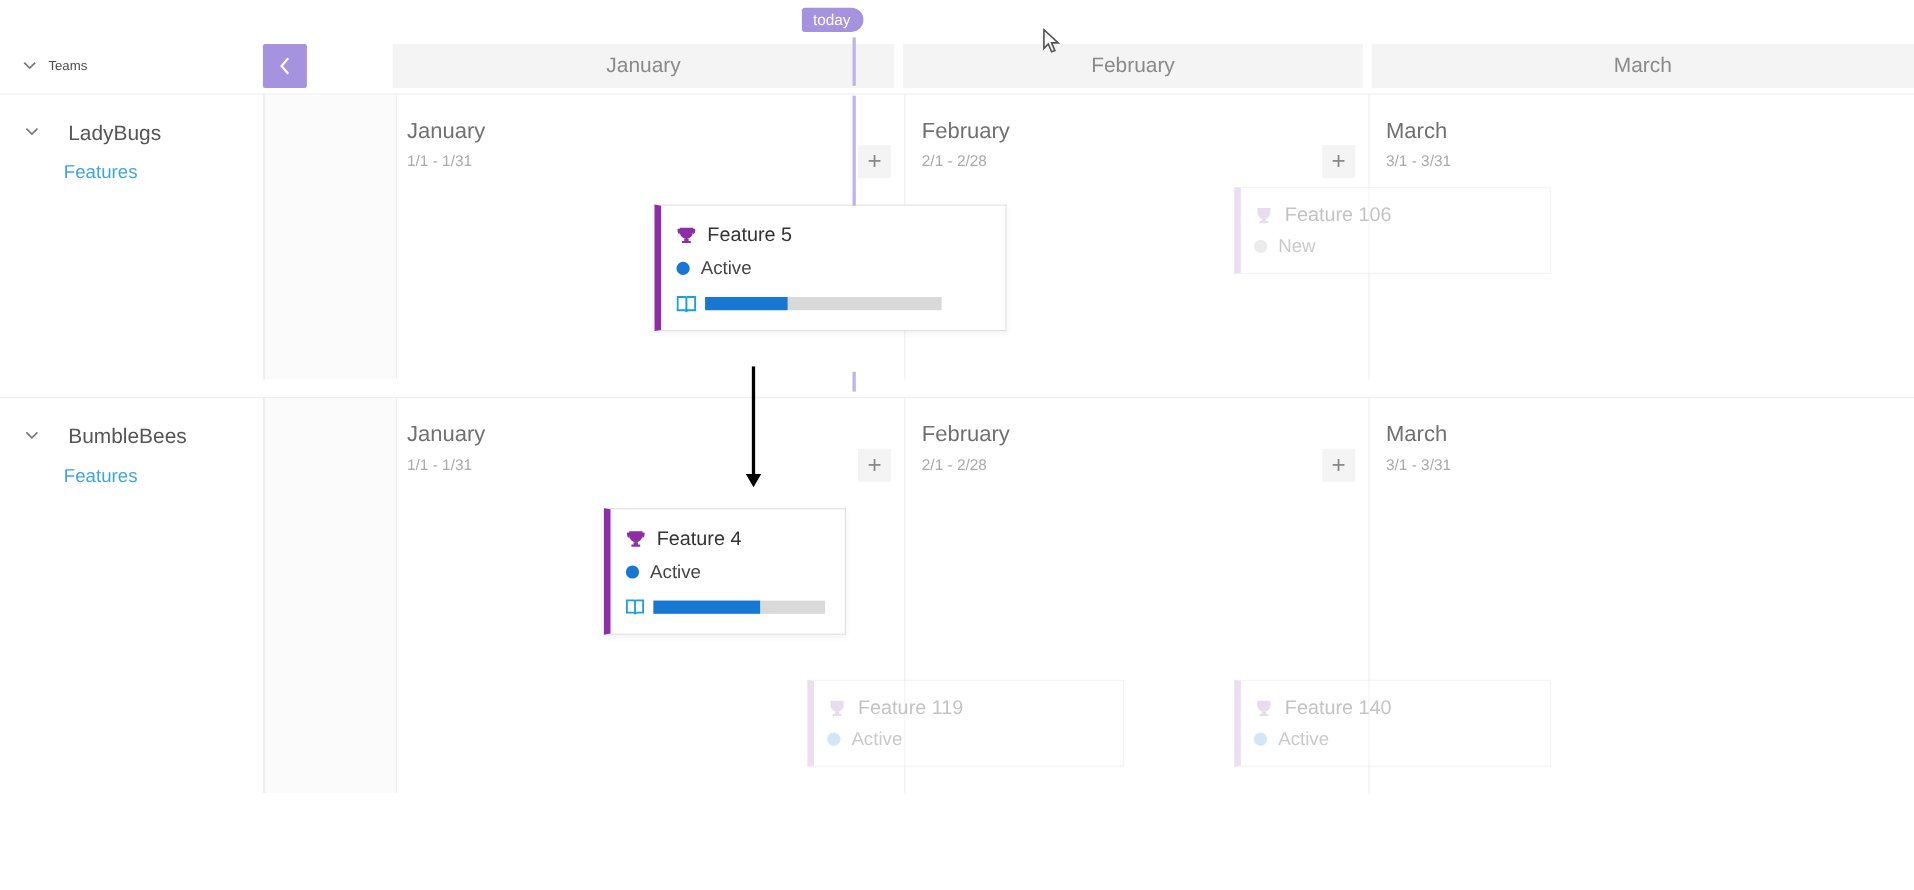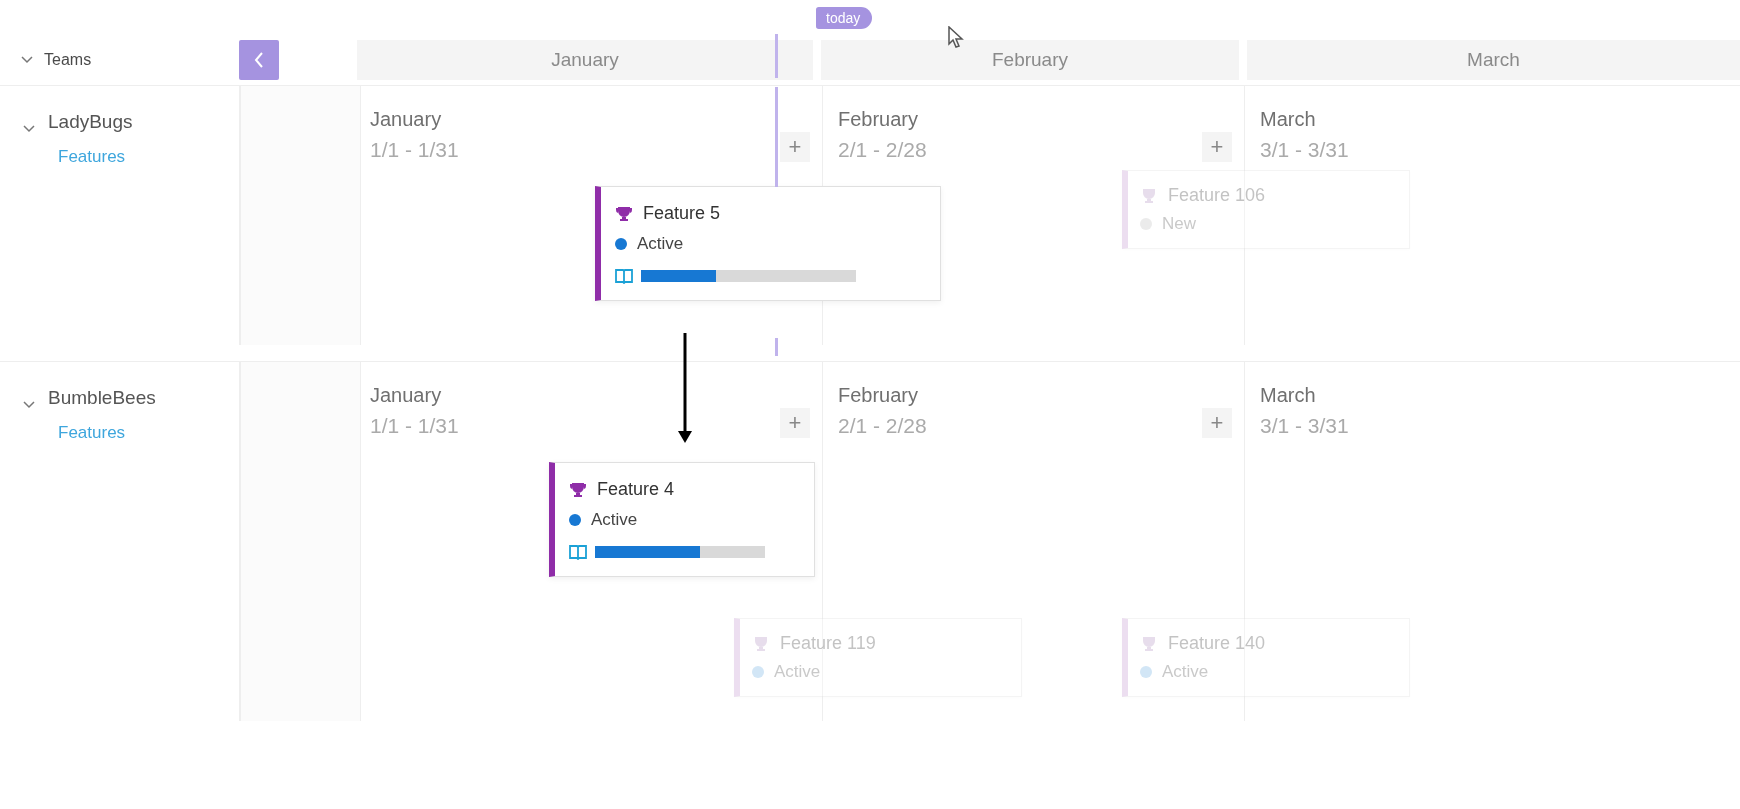--- a/index.html
+++ b/index.html
@@ -7,21 +7,21 @@
     font-family: "Segoe UI", -apple-system, BlinkMacSystemFont, sans-serif;
     background: #ffffff;
     width: 1740px;
     height: 809px;
     overflow: hidden;
     position: relative;
     color: #333;
   }
   .today-marker {
     position: absolute;
-    left: 816px;
+    left: 729px;
     top: 7px;
     z-index: 50;
   }
   .today-pill {
     background: #a593e0;
     color: #fff;
     font-size: 14px;
     padding: 3px 12px 3px 10px;
     border-radius: 3px 12px 12px 3px;
     display: inline-block;
@@ -48,21 +48,21 @@
   }
   .teams-col {
     width: 240px;
     display: flex;
     align-items: center;
     padding-left: 20px;
     gap: 10px;
     background: #fff;
   }
   .chev { width: 14px; height: 14px; }
-  .teams-label { font-size: 16px; color: #4a4a4a; }
+  .teams-label { font-size: 12px; color: #4a4a4a; }
   .scroll-left {
     width: 40px; height: 40px;
     background: #a593e0;
     display: flex; align-items: center; justify-content: center;
     color: #fff;
     border-radius: 2px;
     margin-left: -1px;
   }
   .month-tabs {
     display: flex;
@@ -98,22 +98,22 @@
     position: absolute;
     left: 0; top: 0; bottom: 0;
     width: 240px;
     border-right: 1px solid #eee;
     padding: 25px 0 0 22px;
   }
   .team-name {
     font-size: 19px;
     color: #555;
     display: flex;
-    align-items: flex-end;
-    gap: 12px;
+    align-items: flex-start;
+    gap: 26px;
   }
   .features-link {
     color: #3ea6dd;
     font-size: 17px;
     margin-left: 36px;
     margin-top: 14px;
   }
   .row-body {
     position: absolute;
     left: 240px; right: 0; top: 0; bottom: 0;
@@ -129,21 +129,21 @@
   }
   .month-label {
     position: absolute;
     top: 22px;
     font-size: 20px;
     color: #707070;
   }
   .month-range {
     position: absolute;
     top: 52px;
-    font-size: 21px;
+    font-size: 14px;
     color: #aaa;
   }
   .add-btn {
     position: absolute;
     top: 46px;
     width: 30px; height: 30px;
     display:flex; align-items:center; justify-content:center;
     background:#f4f4f4;
     color:#888;
     font-size: 22px;
@@ -271,21 +271,21 @@
       <div class="month-range" style="left:130px;">1/1 - 1/31</div>
       <div class="add-btn" style="left:540px;">+</div>
 
       <div class="month-label" style="left:598px;">February</div>
       <div class="month-range" style="left:598px;">2/1 - 2/28</div>
       <div class="add-btn" style="left:962px;">+</div>
 
       <div class="month-label" style="left:1020px;">March</div>
       <div class="month-range" style="left:1020px;">3/1 - 3/31</div>
 
-      <div class="card" style="left:355px; top:100px; width:346px;">
+      <div class="card" style="left:355px; top:100px; width:320px;">
         <div class="card-title">
           <span class="trophy">
             <svg viewBox="0 0 18 18">
                 <path d="M3 2 H15 V6 A6 6 0 0 1 9 12 A6 6 0 0 1 3 6 Z M7 12 H11 V14 H7 Z M5 14 H13 V16 H5 Z M3 3 H1 V5 A3 3 0 0 0 3 8 M15 3 H17 V5 A3 3 0 0 1 15 8" fill="#8f2da8"></path>
               </svg>
           </span>
           <span>Feature 5</span>
         </div>
         <div class="card-status">
           <span class="dot blue"></span>
@@ -348,21 +348,21 @@
       <div class="month-range" style="left:130px;">1/1 - 1/31</div>
       <div class="add-btn" style="left:540px;">+</div>
 
       <div class="month-label" style="left:598px;">February</div>
       <div class="month-range" style="left:598px;">2/1 - 2/28</div>
       <div class="add-btn" style="left:962px;">+</div>
 
       <div class="month-label" style="left:1020px;">March</div>
       <div class="month-range" style="left:1020px;">3/1 - 3/31</div>
 
-      <div class="card" style="left:309px; top:100px; width:266px;text-align:right;">
+      <div class="card" style="left:309px; top:100px; width:220px;text-align:right;">
         <div class="card-title">
           <span class="trophy">
             <svg viewBox="0 0 18 18">
                 <path d="M3 2 H15 V6 A6 6 0 0 1 9 12 A6 6 0 0 1 3 6 Z M7 12 H11 V14 H7 Z M5 14 H13 V16 H5 Z M3 3 H1 V5 A3 3 0 0 0 3 8 M15 3 H17 V5 A3 3 0 0 1 15 8" fill="#8f2da8"></path>
               </svg>
           </span>
           <span>Feature 4</span>
         </div>
         <div class="card-status">
           <span class="dot blue"></span>

